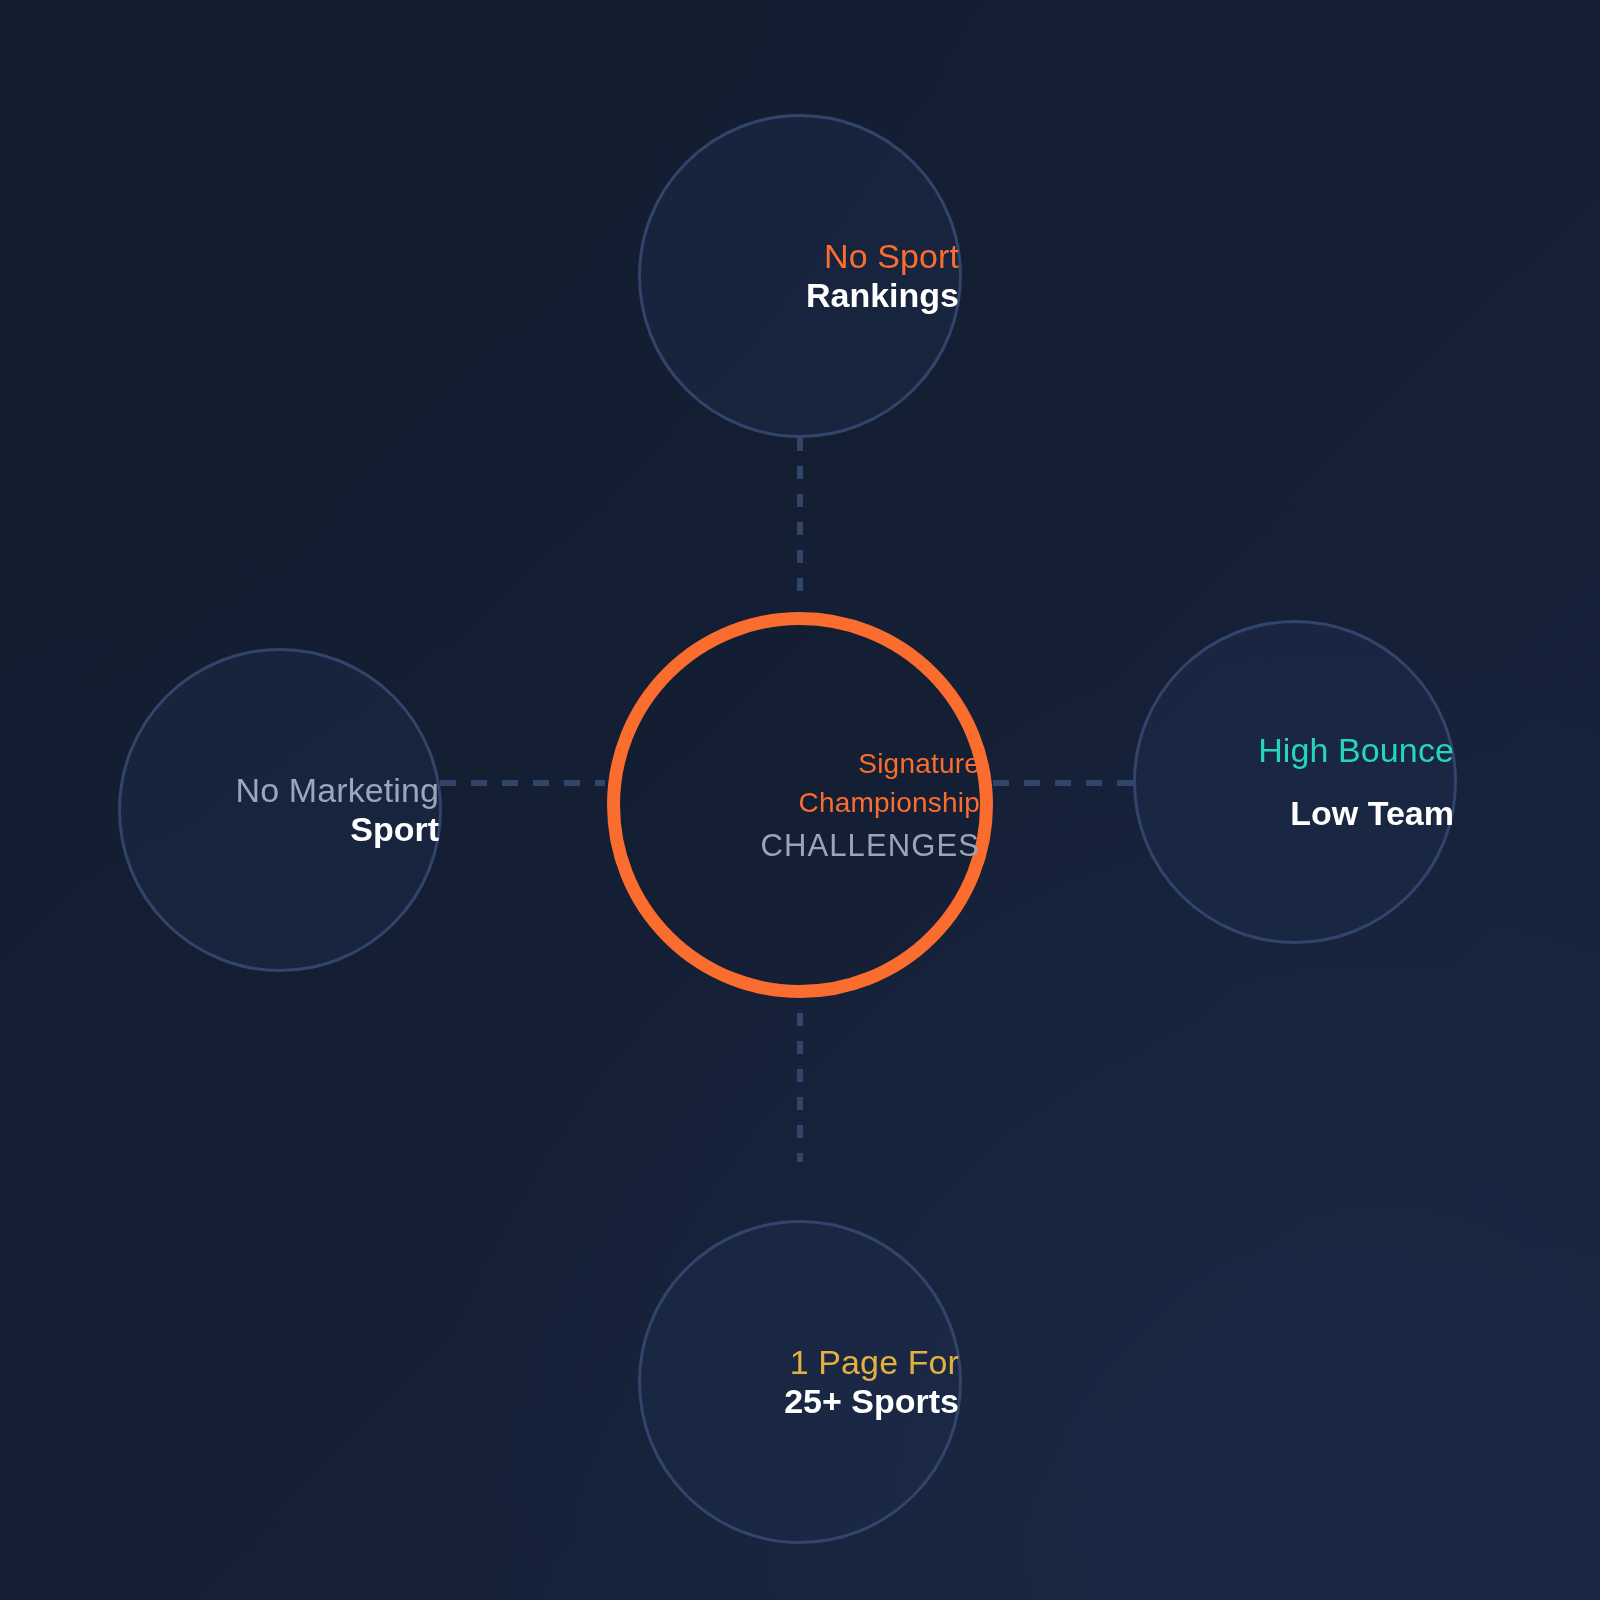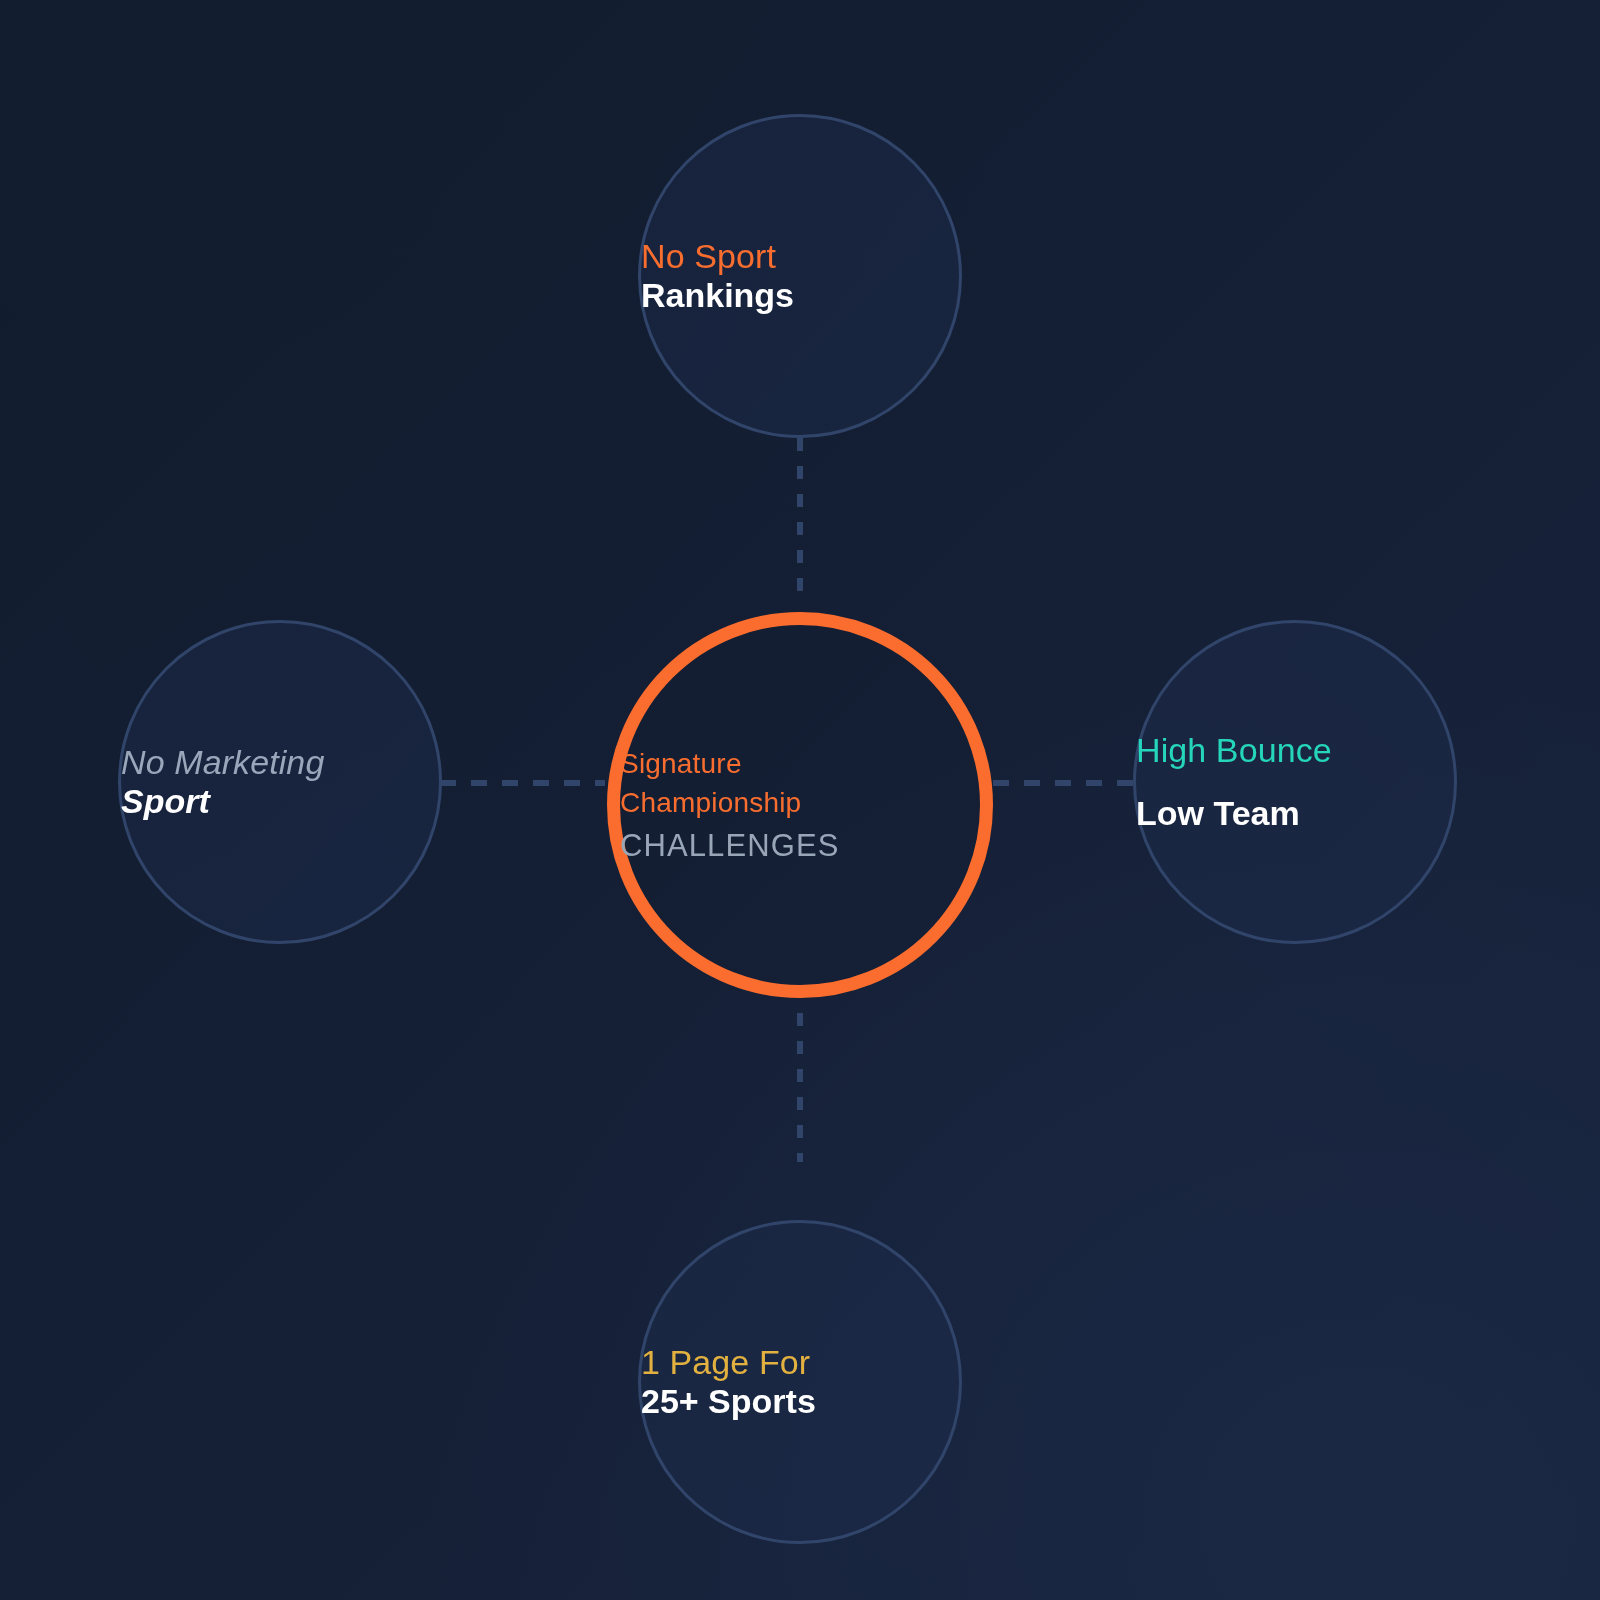--- a/index.html
+++ b/index.html
@@ -33,41 +33,41 @@
     width: 1600px; height: 1600px;
     pointer-events: none;
   }
 
   
   .node {
     position: absolute;
     border-radius: 50%;
     display: flex;
     flex-direction: column;
-    align-items: flex-start;
+    align-items: flex-end;
     justify-content: center;
     text-align: center;
   }
 
   .node.satellite {
     width: 324px;
     height: 324px;
     background: rgba(31, 46, 78, 0.42);
     border: 3px solid #31456b;
   }
 
   .node.center {
     width: 386px;
     height: 386px;
     background: rgba(18, 29, 49, 0.25);
     border: 13px solid #fb6d2e;
   }
 
   .node-top    { left: 638px;  top: 114px;  }
-  .node-left   { left: 118px;  top: 620px; font-style: italic;  }
+  .node-left   { left: 118px;  top: 648px;  }
   .node-right  { left: 1133px; top: 620px; gap: 24px;  }
   .node-bottom { left: 638px;  top: 1220px; }
   .node-center { left: 607px;  top: 612px;  }
 
   .line1 {
     font-size: 34px;
     font-weight: 400;
     letter-spacing: 0.1px;
     line-height: 1.16;
   }

